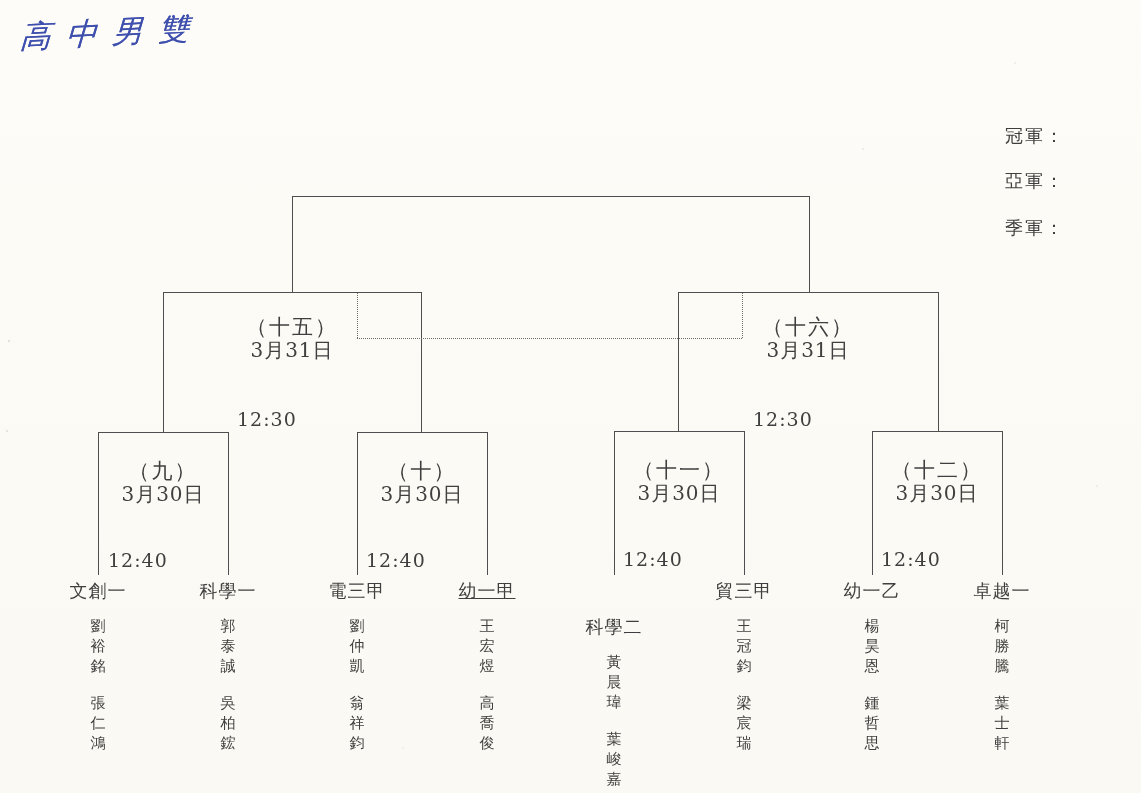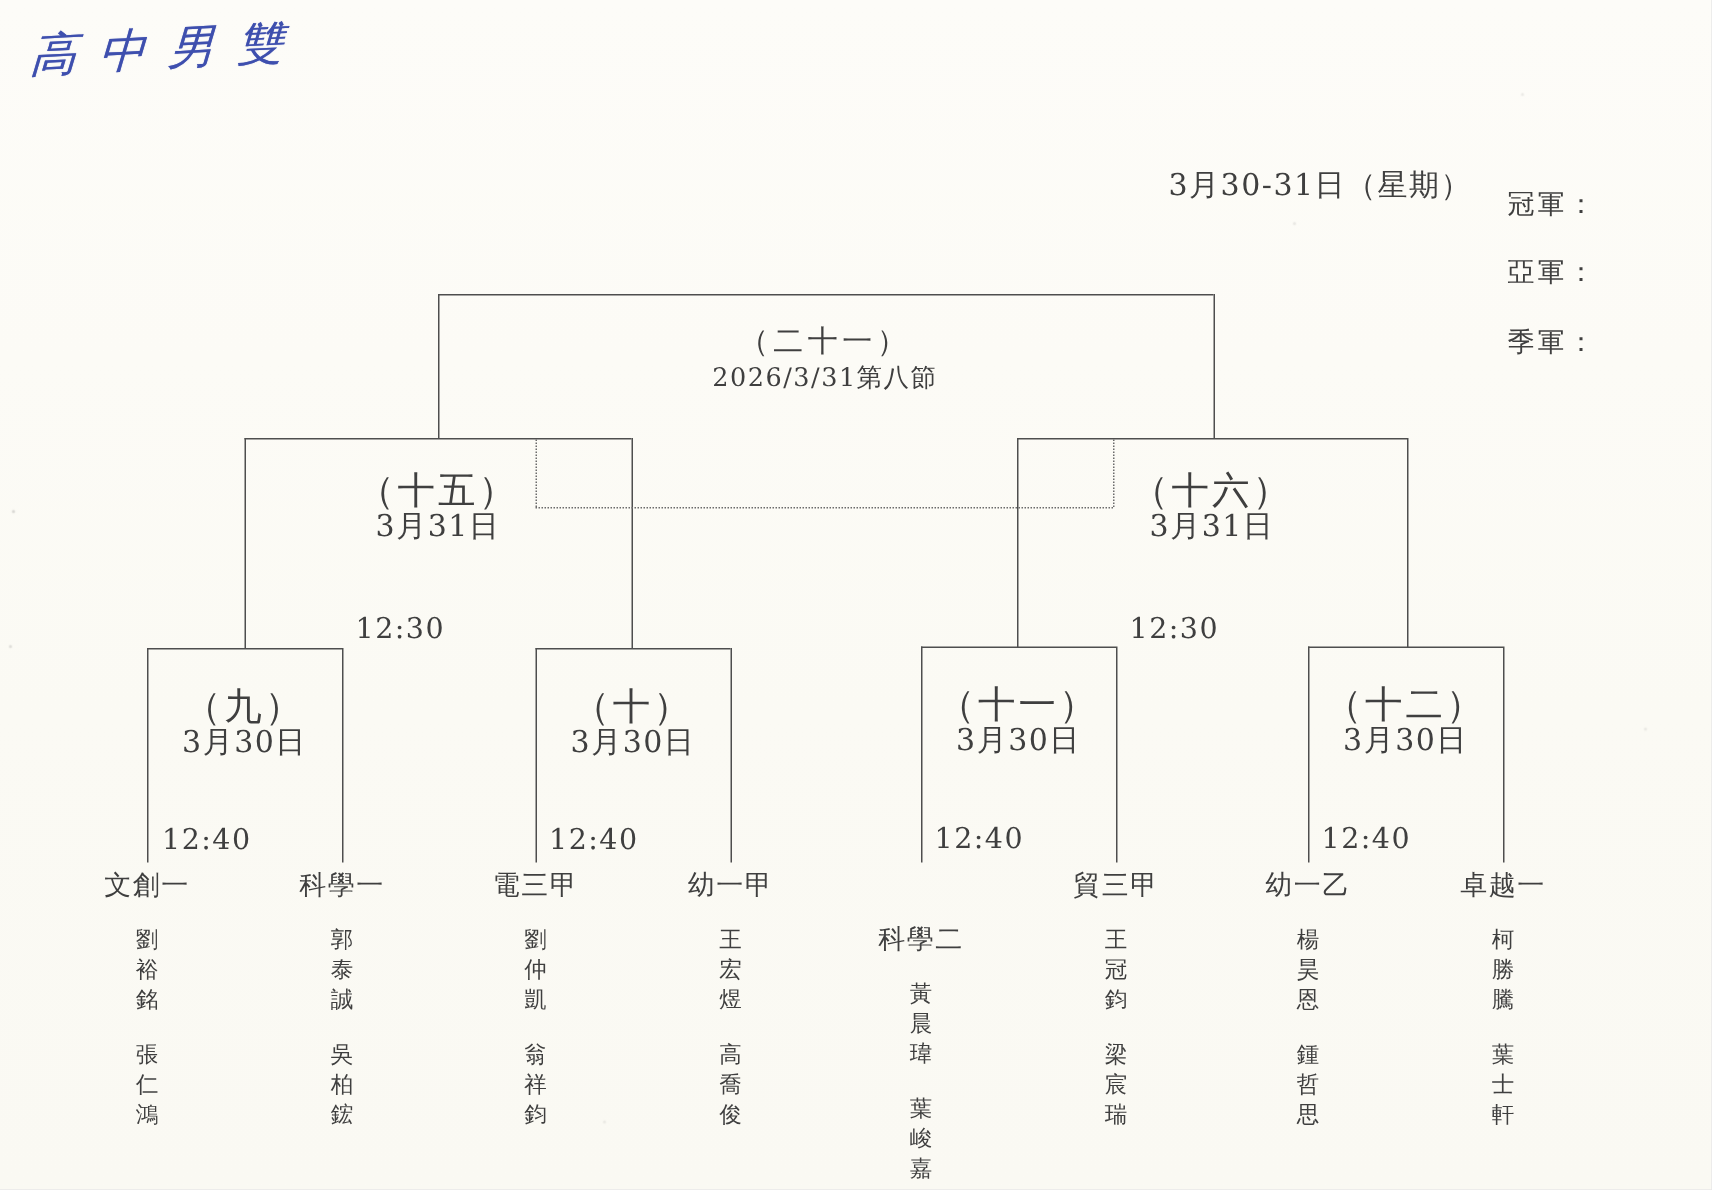--- a/index.html
+++ b/index.html
@@ -37,42 +37,41 @@
 
   
   .ln{position:absolute;}
   .ln.h{height:0;border-top:1.3px solid var(--line);}
   .ln.v{width:0;border-left:1.3px solid var(--line);}
   .ln.dh{height:0;border-top:1.5px dotted #6b6b6b;}
   .ln.dv{width:0;border-left:1.5px dotted #6b6b6b;}
 
   
   .match{position:absolute;transform:translateX(-50%);text-align:center;white-space:nowrap;}
-  .match .code{font-size:25px;letter-spacing:2px;line-height:24px;}
+  .match .code{font-size:21px;letter-spacing:2px;line-height:24px;}
   .match .mdate{font-size:20px;letter-spacing:1px;line-height:22px;}
   .match.final .code{font-size:20px;line-height:27px;letter-spacing:3px;}
   .match.final .mdate{font-size:17px;}
   .time{position:absolute;font-size:19px;letter-spacing:1px;white-space:nowrap;}
 
   
   .team-col{position:absolute;width:120px;top:580px;text-align:center;}
   .team-name{font-size:18px;letter-spacing:1px;line-height:22px;white-space:nowrap;}
   .player{position:absolute;left:50%;transform:translateX(-50%);font-size:15px;}
   .player div{line-height:20px;height:20px;text-align:center;}
   .player.p1{top:36px;}
   .player.p2{top:113px;}
 </style>
 </head>
 <body>
 
 <div class="page">
   <i class="speckles"></i>
 
   <div class="handwritten">高中男雙</div>
-  <div class="date-header">3月30-31日（星期）</div>
   <div class="rank-label rank-champion">冠軍：</div>
   <div class="rank-label rank-runnerup">亞軍：</div>
   <div class="rank-label rank-third">季軍：</div>
 
   <i class="ln h" style="left:292px;top:196px;width:517px;"></i>
   <i class="ln v" style="left:292px;top:196px;height:96px;"></i>
   <i class="ln v" style="left:809px;top:196px;height:96px;"></i>
 
   <i class="ln h" style="left:163px;top:292px;width:258px;"></i>
   <i class="ln v" style="left:163px;top:292px;height:140px;"></i>
@@ -95,24 +94,20 @@
   <i class="ln v" style="left:487px;top:432px;height:143px;"></i>
 
   <i class="ln h" style="left:614px;top:431px;width:130px;"></i>
   <i class="ln v" style="left:614px;top:431px;height:144px;"></i>
   <i class="ln v" style="left:744px;top:431px;height:144px;"></i>
 
   <i class="ln h" style="left:872px;top:431px;width:130px;"></i>
   <i class="ln v" style="left:872px;top:431px;height:144px;"></i>
   <i class="ln v" style="left:1002px;top:431px;height:144px;"></i>
 
-  <div class="match final" style="left:550px;top:214px;">
-    <div class="code">（二十一）</div>
-    <div class="mdate">2026/3/31第八節</div>
-  </div>
 
   <div class="match" style="left:292px;top:315px;">
     <div class="code">（十五）</div>
     <div class="mdate">3月31日</div>
   </div>
   <div class="time" style="left:237px;top:408px;">12:30</div>
 
   <div class="match" style="left:808px;top:315px;">
     <div class="code">（十六）</div>
     <div class="mdate">3月31日</div>
@@ -175,21 +170,21 @@
         <div>劉</div>
         <div>仲</div>
         <div>凱</div>
       </div>
     <div class="player p2">
         <div>翁</div>
         <div>祥</div>
         <div>鈞</div>
       </div>
   </div>
-  <div class="team-col" style="left:427px;">
+  <div class="team-col" style="left:427px;text-decoration:underline;">
     <div class="team-name">幼一甲</div>
     <div class="player p1">
         <div>王</div>
         <div>宏</div>
         <div>煜</div>
       </div>
     <div class="player p2">
         <div>高</div>
         <div>喬</div>
         <div>俊</div>

